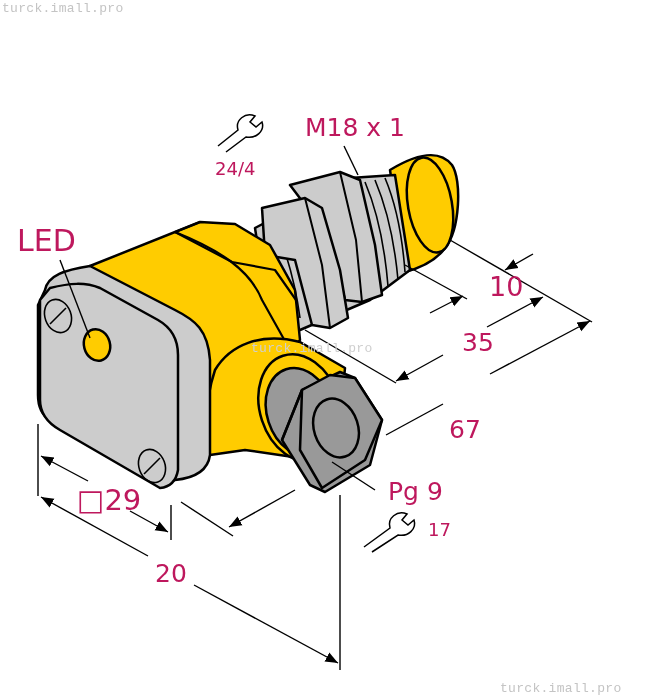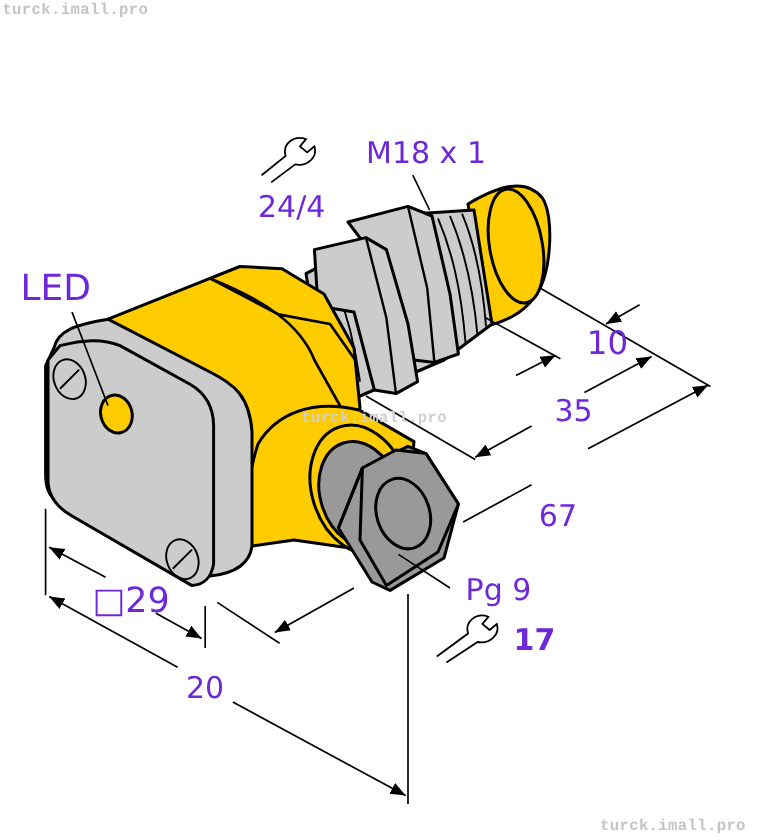--- a/index.html
+++ b/index.html
@@ -1,30 +1,30 @@
 <!DOCTYPE html>
 <html><head>
   <meta charset="utf-8">
   <style>
     html, body { margin: 0; padding: 0; background: #ffffff; }
     body { width: 653px; height: 700px; position: relative; overflow: hidden; font-family: "DejaVu Sans", sans-serif; }
     #drawing { position: absolute; left: 0; top: 0; width: 653px; height: 700px; }
-    .watermark { position: absolute; font-family: "Liberation Mono", "DejaVu Sans Mono", monospace; font-size: 13px; color: #c4c4c4; letter-spacing: 0.3px; white-space: nowrap; font-weight: bold; }
+    .watermark { position: absolute; font-family: "Liberation Mono", "DejaVu Sans Mono", monospace; font-size: 13px; color: #c4c4c4; letter-spacing: 0.3px; white-space: nowrap; }
     .wm-top { left: 2px; top: 1px; }
     .wm-mid { left: 251px; top: 341px; color: #cfcfcf; }
     .wm-bot { left: 500px; top: 681px; }
-    .label { position: absolute; font-family: "DejaVu Sans", sans-serif; color: #6d28d9; white-space: nowrap; line-height: 1; }
+    .label { position: absolute; font-family: "DejaVu Sans", sans-serif; color: #be185d; white-space: nowrap; line-height: 1; }
     .lbl-led { left: 17px; top: 226px; font-size: 30px; }
     .lbl-thread { left: 305px; top: 115px; font-size: 25px; }
-    .lbl-wrench1 { left: 215px; top: 160px; font-size: 25px; }
+    .lbl-wrench1 { left: 215px; top: 160px; font-size: 18px; }
     .lbl-d10 { left: 489px; top: 273px; font-size: 27px; }
     .lbl-d35 { left: 450px; top: 330px; font-size: 25px; margin-left: 12px; }
     .lbl-d67 { left: 449px; top: 377px; font-size: 25px; margin-top: 40px; }
     .lbl-pg { left: 388px; top: 479px; font-size: 25px; }
-    .lbl-wrench2 { left: 428px; top: 521px; font-size: 25px; font-weight: bold; }
+    .lbl-wrench2 { left: 428px; top: 521px; font-size: 18px; }
     .lbl-d29 { left: 77px; top: 486px; font-size: 29px; }
     .lbl-d50 { left: 155px; top: 561px; font-size: 25px; }
   </style>
 </head>
 <body>
 
 <svg id="drawing" viewBox="0 0 653 700" xmlns="http://www.w3.org/2000/svg">
   <defs>
     <marker id="arr" viewBox="0 0 10 10" refX="10" refY="5" markerWidth="9" markerHeight="9" orient="auto-start-reverse">
       <path d="M0,1 L10,5 L0,9 z" fill="#000"></path>

